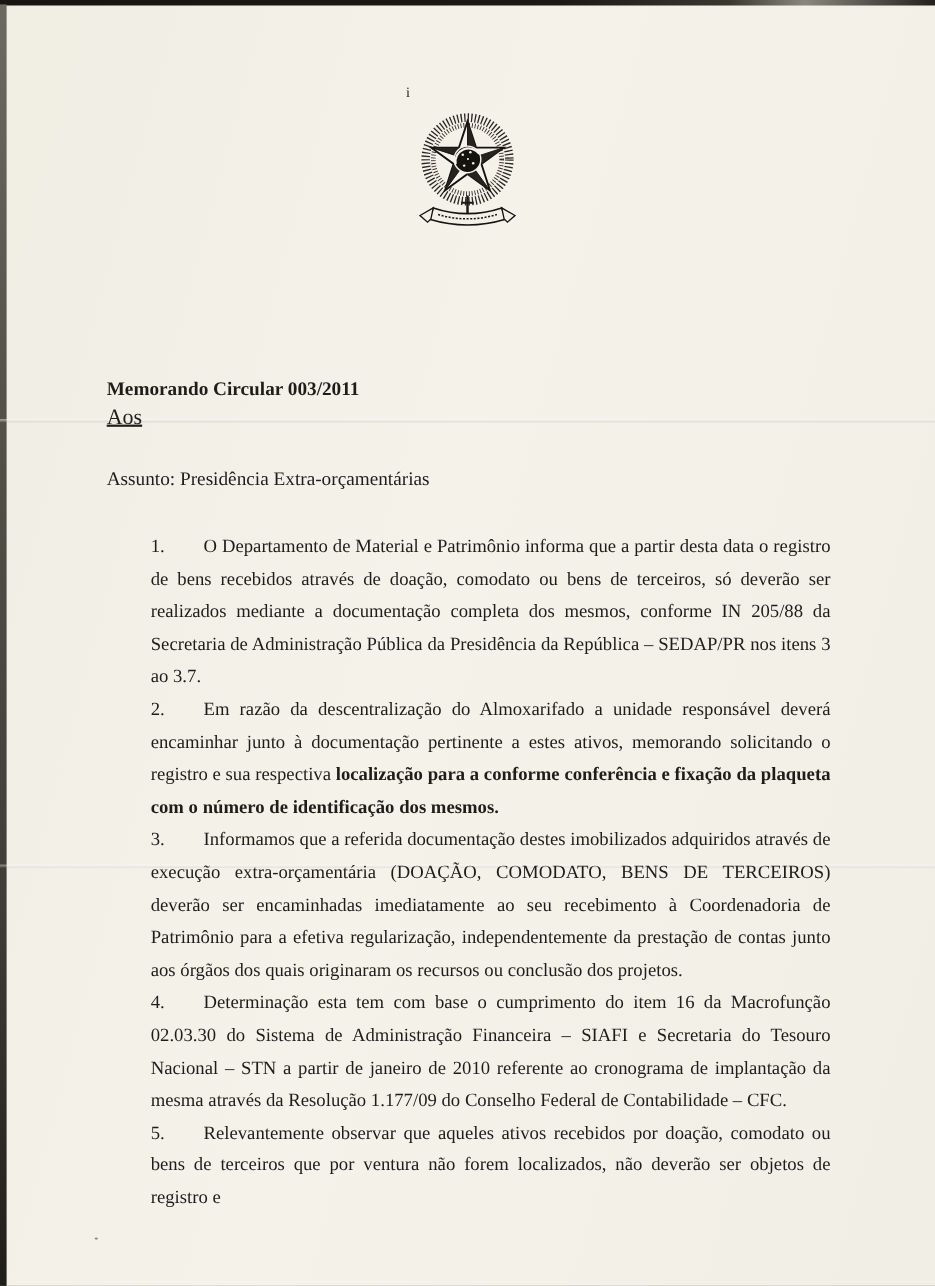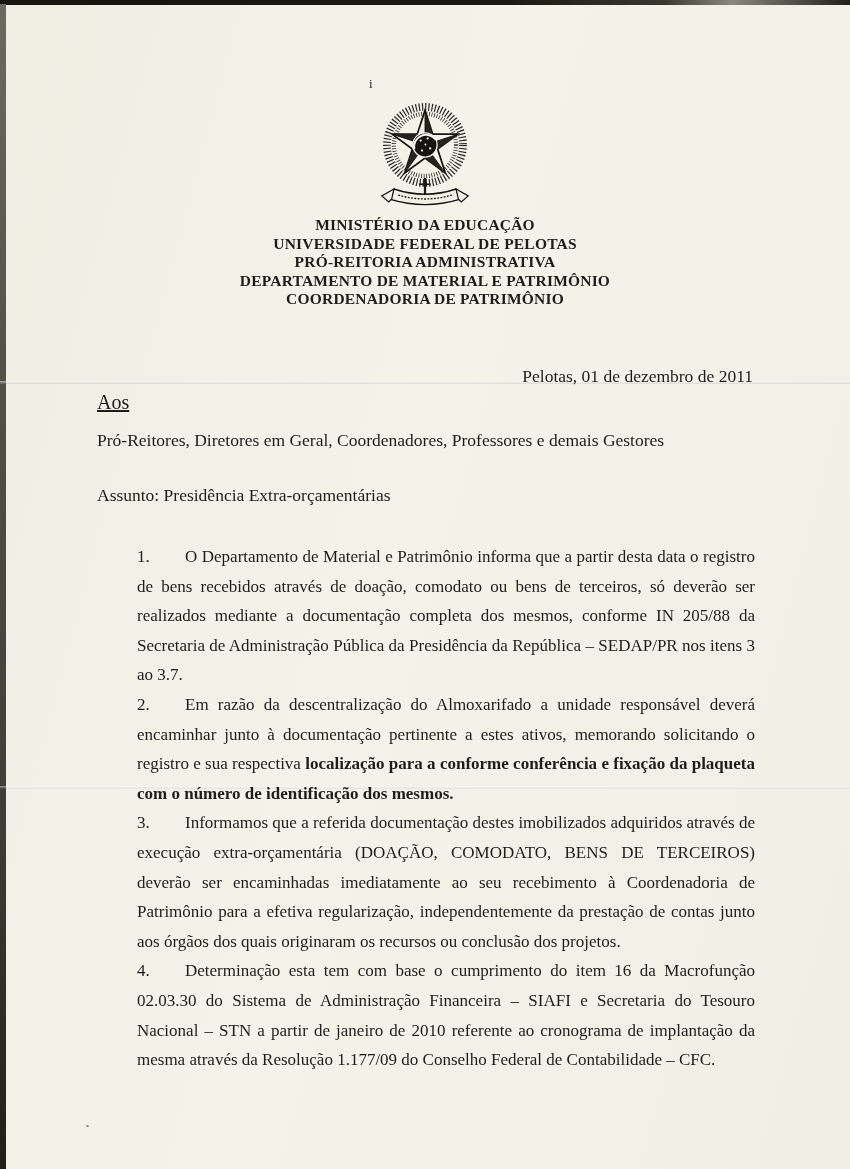--- a/index.html
+++ b/index.html
@@ -104,35 +104,28 @@
       <line x1="53.5" y1="97.5" x2="66.5" y2="97.5" stroke="#1c1a15" stroke-width="2"></line>
       <circle cx="60" cy="118.5" r="2.2" fill="#1c1a15"></circle>
 
       <path d="M24,103 Q60,115 96,103 L100,115 Q60,127 20,115 Z" fill="#f3f0e7" stroke="#15130f" stroke-width="1.6"></path>
       <path d="M24,103 L10,111 L18,118 L21.5,114.5 Z" fill="#f3f0e7" stroke="#15130f" stroke-width="1.4"></path>
       <path d="M96,103 L110,111 L102,118 L98.5,114.5 Z" fill="#f3f0e7" stroke="#15130f" stroke-width="1.4"></path>
       <path d="M29,110 Q60,119 91,110" fill="none" stroke="#1c1a15" stroke-width="1.6" stroke-dasharray="2.2,1.6"></path>
     </svg>
   </div>
 
-  <div class="letterhead">
-    <div>MINISTÉRIO DA EDUCAÇÃO</div>
-    <div>UNIVERSIDADE FEDERAL DE PELOTAS</div>
-    <div>PRÓ-REITORIA ADMINISTRATIVA</div>
-    <div>DEPARTAMENTO DE MATERIAL E PATRIMÔNIO</div>
-    <div>COORDENADORIA DE PATRIMÔNIO</div>
-  </div>
 
   <div class="content">
-    <p class="dateline">Pelotas, 01 de dezembro de 2011</p>
+    <p class="memo-title">Memorando Circular 003/2011</p>
     <p class="to-label">Aos</p>
-    <p class="recipients">Pró-Reitores, Diretores em Geral, Coordenadores, Professores e demais Gestores</p>
     <p class="subject">Assunto: Presidência Extra-orçamentárias</p>
 
     <div class="body-text">
       <p class="para"><span class="p-num">1.</span><span>O Departamento de Material e Patrimônio informa que a partir desta data o registro de bens recebidos através de doação, comodato ou bens de terceiros, só deverão ser realizados mediante a documentação completa dos mesmos, conforme IN 205/88 da Secretaria de Administração Pública da Presidência da República – SEDAP/PR nos itens 3 ao 3.7.</span><strong></strong></p>
       <p class="para"><span class="p-num">2.</span><span>Em razão da descentralização do Almoxarifado a unidade responsável deverá encaminhar junto à documentação pertinente a estes ativos, memorando solicitando o registro e sua respectiva </span><strong>localização para a conforme conferência e fixação da plaqueta com o número de identificação dos mesmos.</strong></p>
       <p class="para"><span class="p-num">3.</span><span>Informamos que a referida documentação destes imobilizados adquiridos através de execução extra-orçamentária (DOAÇÃO, COMODATO, BENS DE TERCEIROS) deverão ser encaminhadas imediatamente ao seu recebimento à Coordenadoria de Patrimônio para a efetiva regularização, independentemente da prestação de contas junto aos órgãos dos quais originaram os recursos ou conclusão dos projetos.</span><strong></strong></p>
       <p class="para"><span class="p-num">4.</span><span>Determinação esta tem com base o cumprimento do item 16 da Macrofunção 02.03.30 do Sistema de Administração Financeira – SIAFI e Secretaria do Tesouro Nacional – STN a partir de janeiro de 2010 referente ao cronograma de implantação da mesma através da Resolução 1.177/09 do Conselho Federal de Contabilidade – CFC.</span><strong></strong></p>
+      <p class="para"><span class="p-num">5.</span><span>Relevantemente observar que aqueles ativos recebidos por doação, comodato ou bens de terceiros que por ventura não forem localizados, não deverão ser objetos de registro e</span><strong></strong></p>
     </div>
   </div>
 
 </div>
 
 </body></html>

